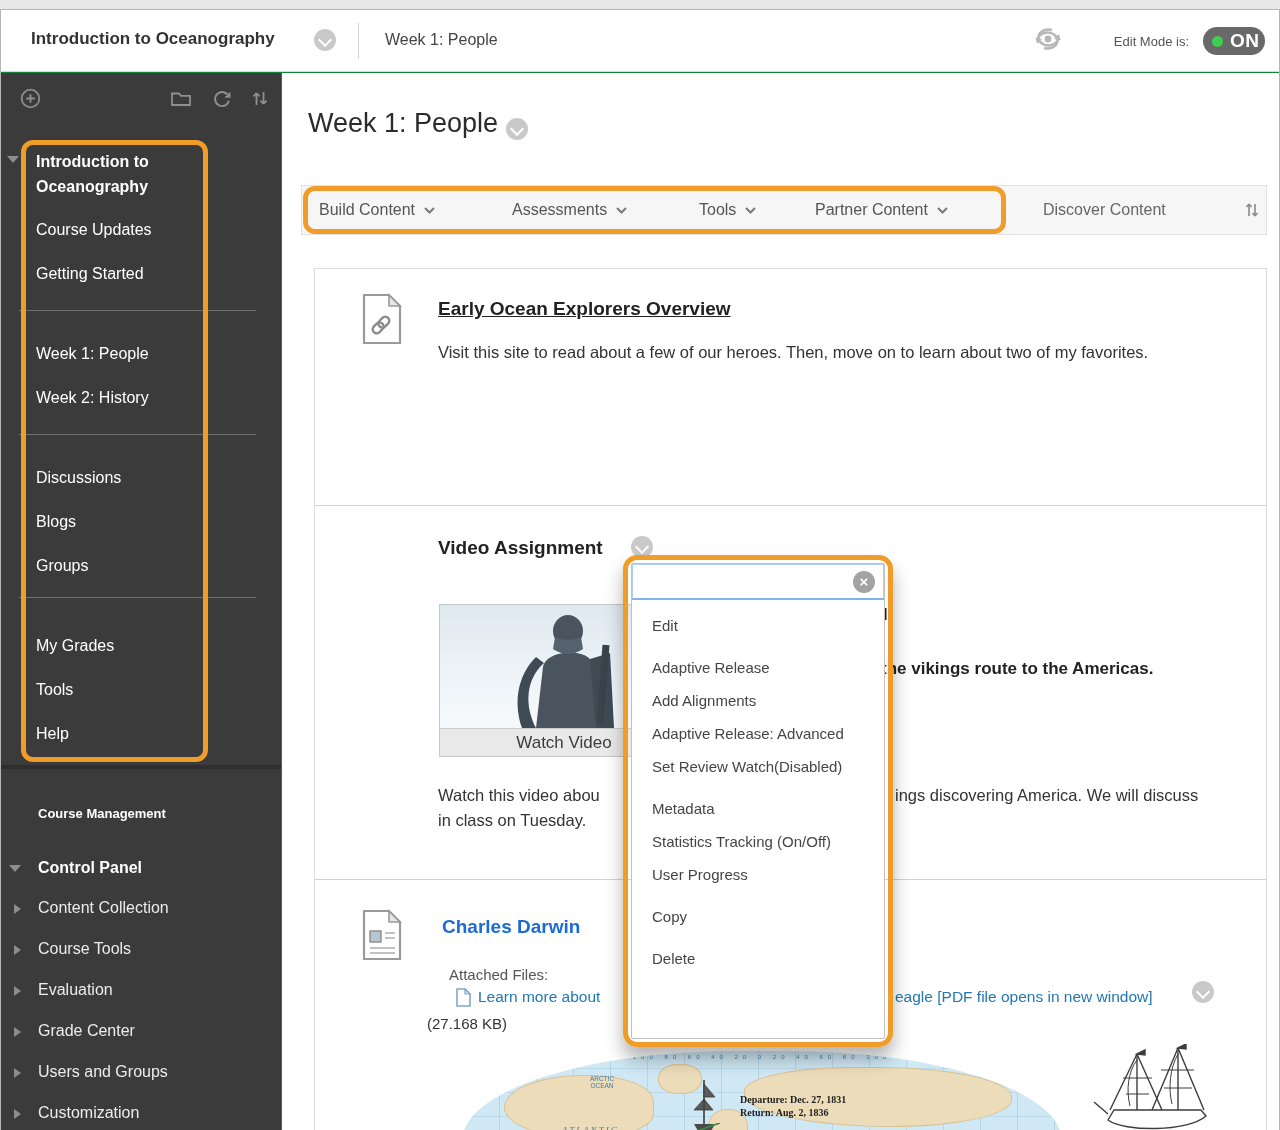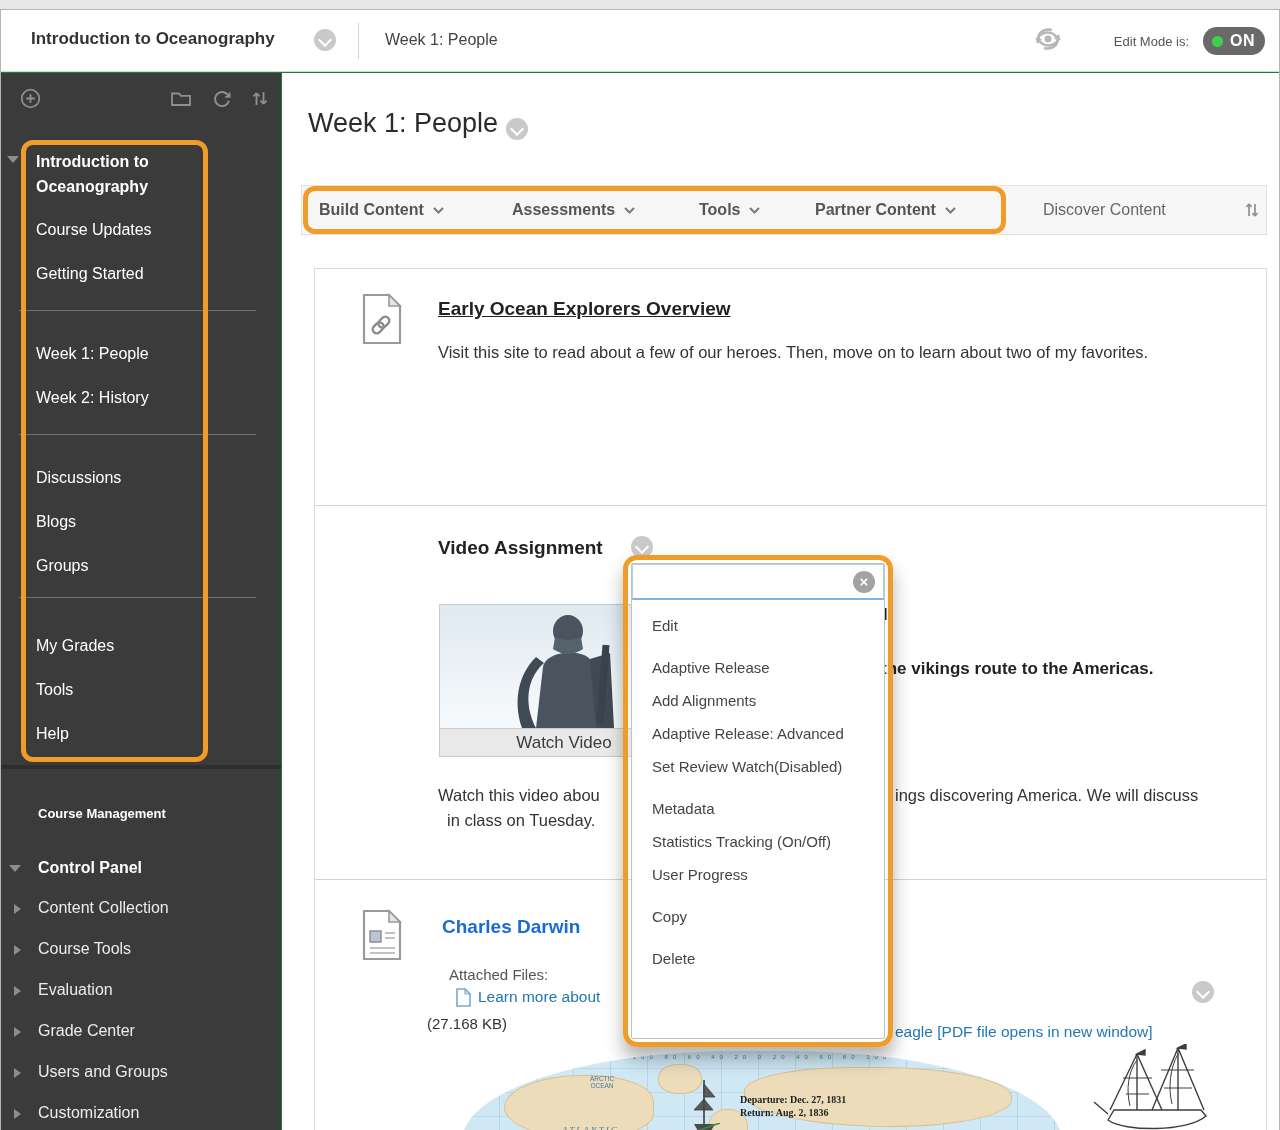--- a/index.html
+++ b/index.html
@@ -13,21 +13,21 @@
   .badge { width:22px; height:22px; border-radius:50%; background:#c9c9c9; position:absolute; cursor:pointer; }
   .badge::after { content:""; position:absolute; left:6px; top:6px; width:8px; height:8px; border-right:2.5px solid #fff; border-bottom:2.5px solid #fff; transform:rotate(45deg); }
   .hdr-badge { left:313px; top:19px; }
   .hdr-vdiv { position:absolute; left:357px; top:13px; width:1px; height:36px; background:#d4d4d4; }
   .breadcrumb { position:absolute; left:384px; top:21px; font-size:16px; color:#444; }
   .hdr-right { position:absolute; right:14px; top:0; height:62px; display:flex; align-items:center; gap:14px; }
   .preview-ic { margin-right:34px; cursor:pointer; }
   .editmode-label { font-size:13px; color:#555; }
   .toggle-pill { width:62px; height:28px; border-radius:14px; background:#696969; display:flex; align-items:center; padding-left:9px; gap:7px; cursor:pointer; }
   .toggle-dot { width:11px; height:11px; border-radius:50%; background:#3ECF4C; }
-  .toggle-state { color:#fff; font-weight:bold; font-size:16px; letter-spacing:.5px; }
+  .toggle-state { color:#fff; font-weight:bold; font-size:19px; letter-spacing:.5px; }
 
   
   .sidebar { position:absolute; top:63px; left:0; width:280px; bottom:0; background:#3b3b3b; z-index:5; }
   .side-ic { position:absolute; top:15px; cursor:pointer; }
   .nav-item { position:absolute; left:35px; width:168px; color:#fff; font-size:16px; line-height:25px; cursor:pointer; }
   .nav-item.bold { font-weight:bold; }
   .nav-div { position:absolute; left:18px; width:237px; height:1px; background:#6f6f6f; }
   .caret-down { width:0; height:0; border-left:6px solid transparent; border-right:6px solid transparent; border-top:7px solid #8d8d8d; position:absolute; }
   .caret-right { width:0; height:0; border-top:5px solid transparent; border-bottom:5px solid transparent; border-left:7px solid #8d8d8d; position:absolute; }
   .mgmt-sep { position:absolute; left:0; top:692px; width:100%; height:4px; background:#2e2e2e; }
@@ -39,21 +39,21 @@
   .hl-box { position:absolute; border:5px solid #EF9D28; border-radius:12px; pointer-events:none; }
   .hl-nav { left:20px; top:67px; width:187px; height:622px; z-index:6; }
   .hl-action { left:21px; top:113px; width:703px; height:48px; z-index:6; }
 
   
   .main { position:absolute; top:63px; left:281px; right:0; bottom:0; background:#fff; }
   .page-title { position:absolute; left:26px; top:35px; font-size:27px; color:#2b2b2b; font-weight:400; }
   .title-badge { left:224px; top:45px; }
 
   .action-bar { position:absolute; left:19px; top:112px; width:966px; height:50px; background:#f6f6f6; border:1px solid #e2e2e2; }
-  .ab-btn { position:absolute; top:0; height:100%; display:flex; align-items:center; gap:9px; font-size:16px; font-weight:bold; color:#555; cursor:pointer; white-space:nowrap; }
+  .ab-btn { position:absolute; top:0; height:100%; display:flex; align-items:center; gap:9px; font-size:16px; font-weight:normal; color:#555; cursor:pointer; white-space:nowrap; }
   .ab-plain { font-weight:400; color:#666; }
   .sort-ic { position:absolute; top:14px; cursor:pointer; }
 
   .content-panel { position:absolute; left:32px; top:195px; width:953px; height:872px; border:1px solid #dcdcdc; border-bottom:none; background:#fff; overflow:hidden; }
   .p-abs { position:absolute; }
   .sep { position:absolute; left:0; width:100%; height:1px; background:#d2d2d2; }
 
   .item-title-link { font-size:19px; font-weight:bold; color:#222; text-decoration:underline; cursor:pointer; white-space:nowrap; }
   .item-title { font-size:19px; font-weight:bold; color:#222; white-space:nowrap; }
   .item-title-blue { font-size:19px; font-weight:bold; color:#1B6AD6; cursor:pointer; white-space:nowrap; }
@@ -255,41 +255,41 @@
             <path d="M113 44 q15 10 30 0 l-2 -12 q-13 6 -26 0 z" fill="#55616c"></path>
           </svg>
         </span>
         <div class="thumb-cap">Watch Video</div>
       </div>
 
       <span class="p-abs frag-b" style="left:568px; top:336px;">l</span>
       <span class="p-abs frag-b" style="left:566px; top:390px;">the vikings route to the Americas.</span>
       <span class="p-abs frag" style="left:123px; top:517px;">Watch this video abou</span>
       <span class="p-abs frag" style="left:580px; top:517px;">ings discovering America. We will discuss</span>
-      <span class="p-abs frag" style="left:132px; top:542px;">in class on Tuesday.</span>
+      <span class="p-abs frag" style="left:123px; top:542px;">in class on Tuesday.</span>
       <div class="sep" style="top:610px;"></div>
 
       <span class="p-abs" style="left:47px; top:640px;">
         <svg width="40" height="52" viewBox="0 0 40 52">
             <path d="M2 2h25l11 11v37H2z" fill="#fff" stroke="#9a9a9a" stroke-width="2.2"></path>
             <path d="M27 2l11 11H27z" fill="#e6e6e6" stroke="#9a9a9a" stroke-width="1.6"></path>
             <rect x="8" y="22" width="11" height="11" fill="#b9c6d2" stroke="#8a8a8a" stroke-width="1.4"></rect>
             <path d="M23 24h10M23 29h10M8 39h25M8 44h25" stroke="#c2c2c2" stroke-width="2"></path>
           </svg>
       </span>
       <a class="p-abs item-title-blue" style="left:127px; top:647px;">Charles Darwin</a>
       <span class="p-abs attach-label" style="left:134px; top:697px;">Attached Files:</span>
       <span class="p-abs" style="left:141px; top:719px;">
         <svg width="15" height="19" viewBox="0 0 15 19">
             <path d="M1 1h8l5 5v12H1z" fill="#fff" stroke="#7fa8c7" stroke-width="1.6"></path>
             <path d="M9 1l5 5H9z" fill="#d7e6f2" stroke="#7fa8c7" stroke-width="1.2"></path>
           </svg>
       </span>
       <a class="p-abs file-link" style="left:163px; top:719px;">Learn more about</a>
-      <a class="p-abs file-link" style="left:580px; top:754px;">eagle [PDF file opens in new window]</a>
+      <a class="p-abs file-link" style="left:580px; top:719px;">eagle [PDF file opens in new window]</a>
       <span class="badge pdf-badge p-abs"></span>
       <span class="p-abs file-size" style="left:112px; top:746px;">(27.168 KB)</span>
 
       <div class="map p-abs">
         <div class="ticks">160 140 120 100 80 60 40 20 0 20 40 60 80 100 120 140 160</div>
         <div class="land" style="left:42px; top:24px; width:150px; height:62px; border-radius:55% 45% 40% 50%;"></div>
         <div class="land" style="left:196px; top:13px; width:44px; height:30px;"></div>
         <div class="land" style="left:282px; top:16px; width:268px; height:60px; border-radius:40% 50% 45% 55%;"></div>
         <div class="land" style="left:246px; top:58px; width:40px; height:40px;"></div>
         <div class="map-label" style="left:118px; top:24px; width:44px;">ARCTIC OCEAN</div>

